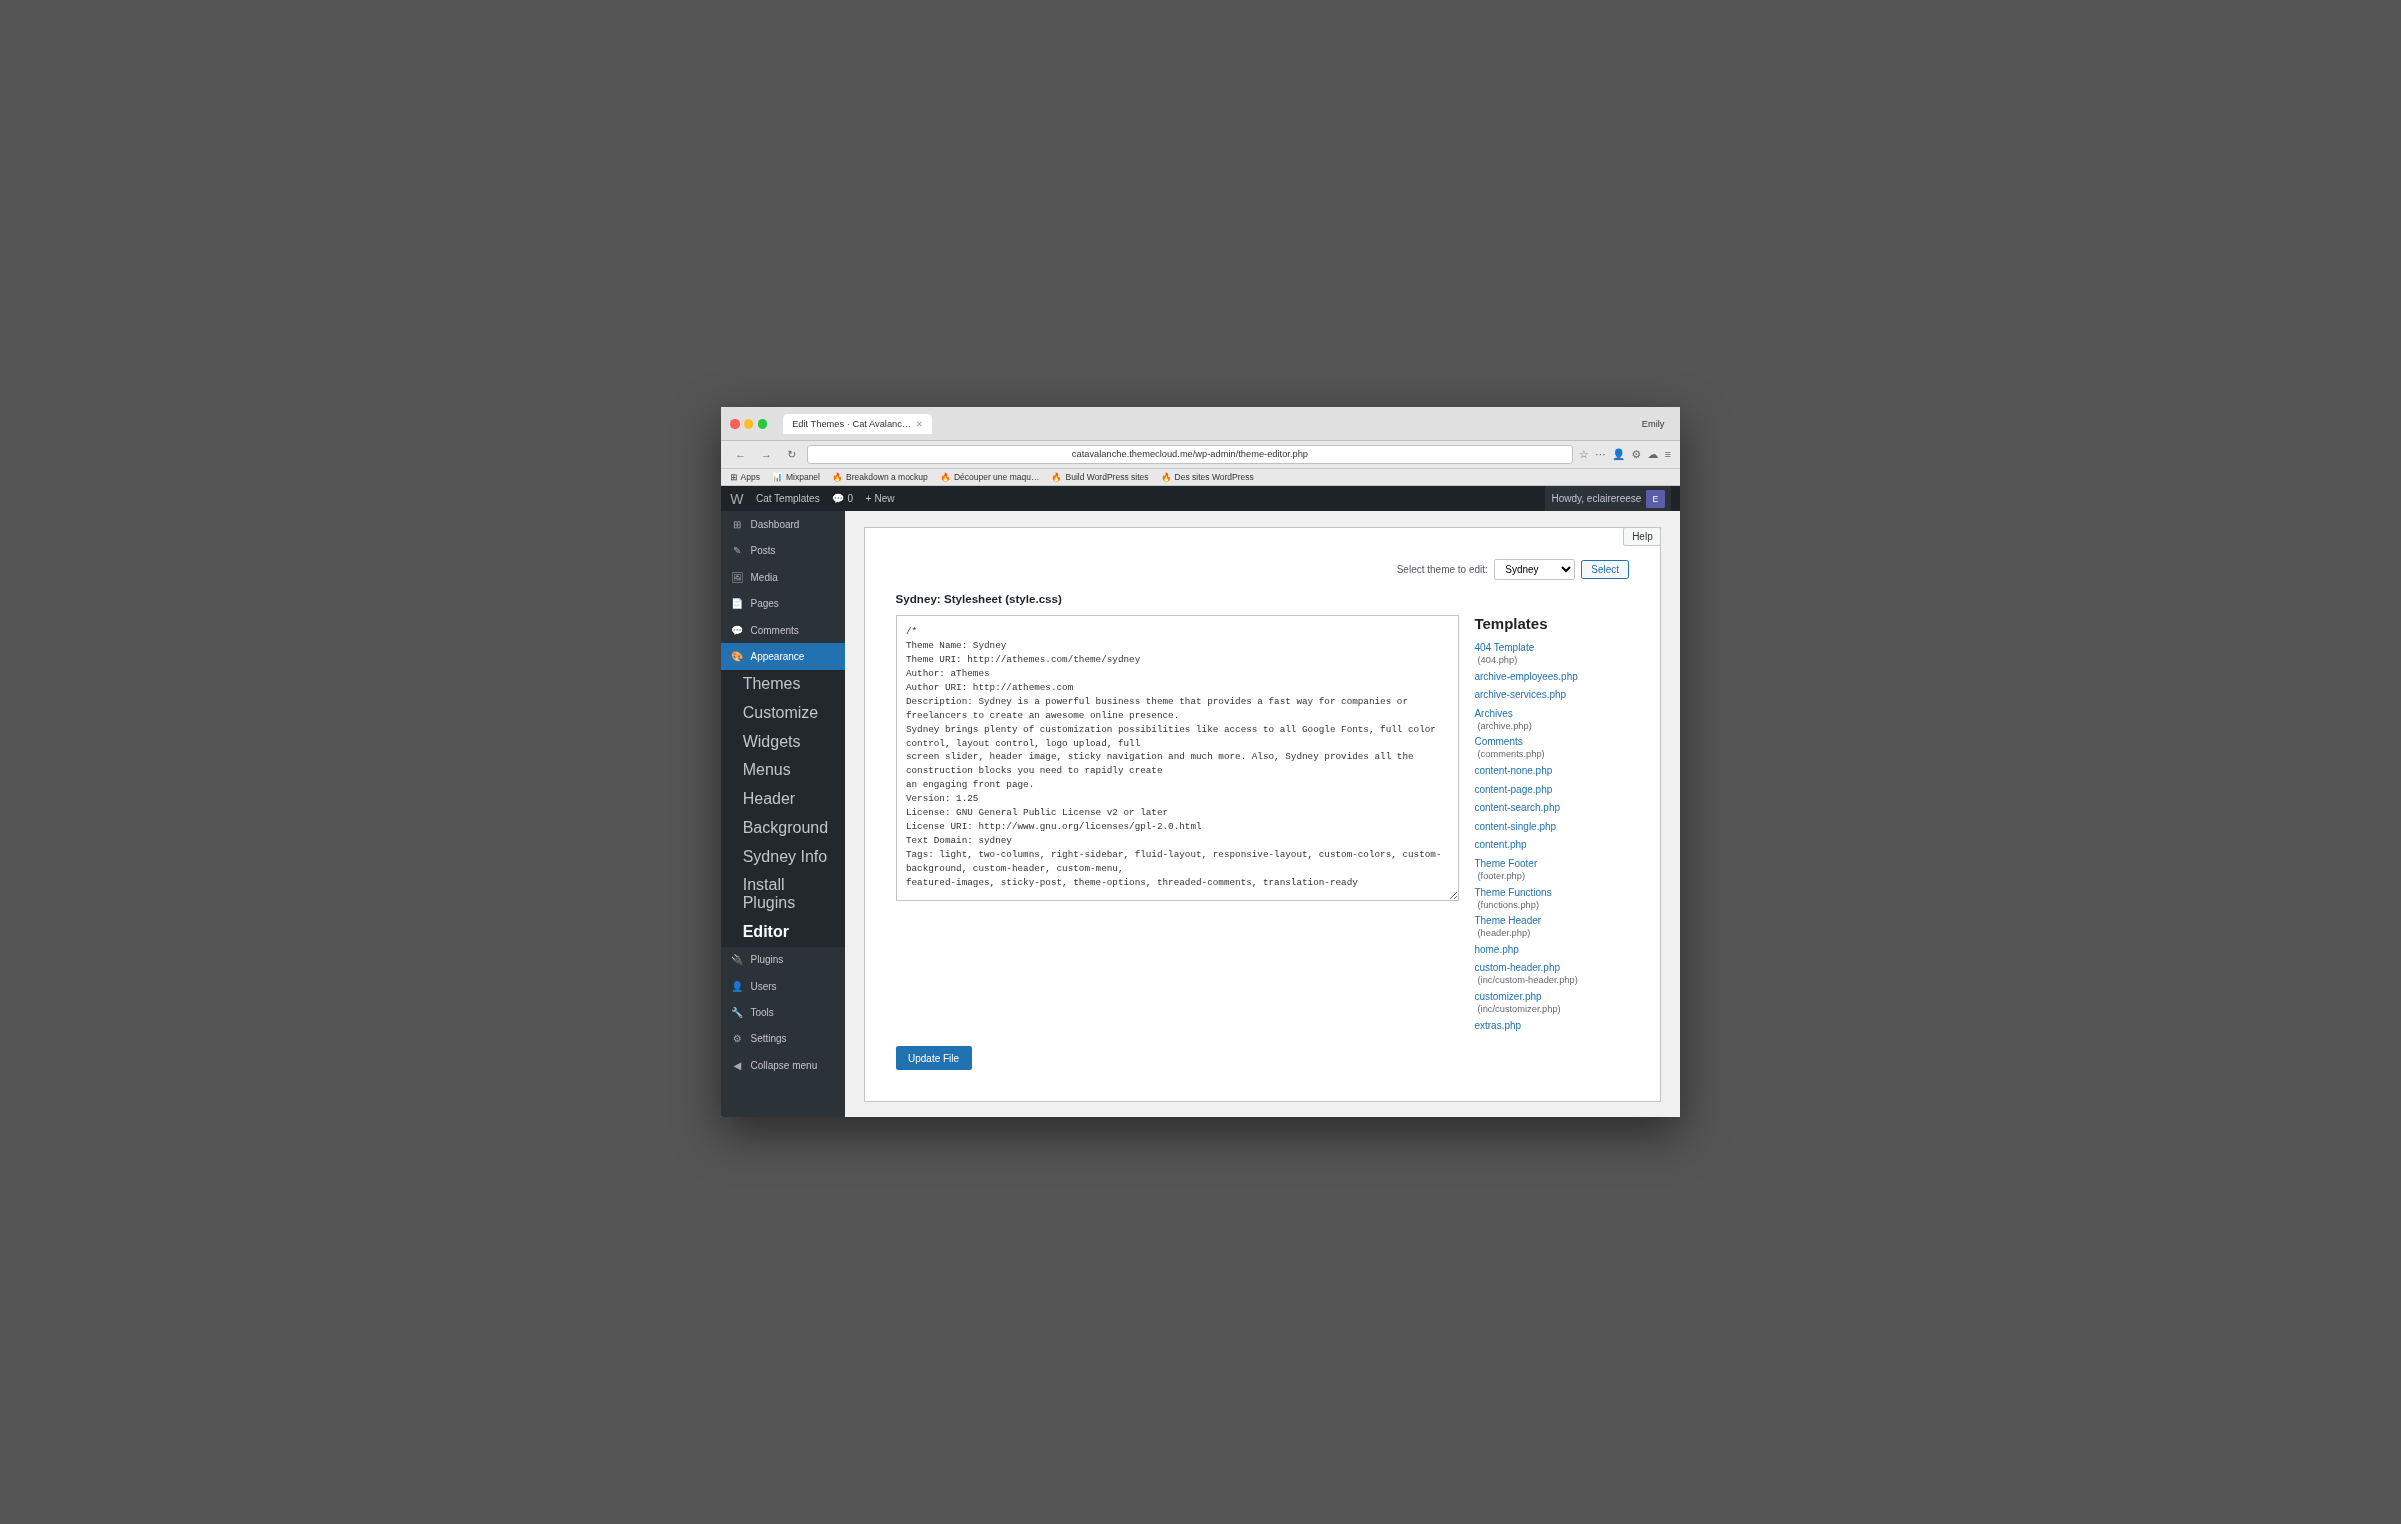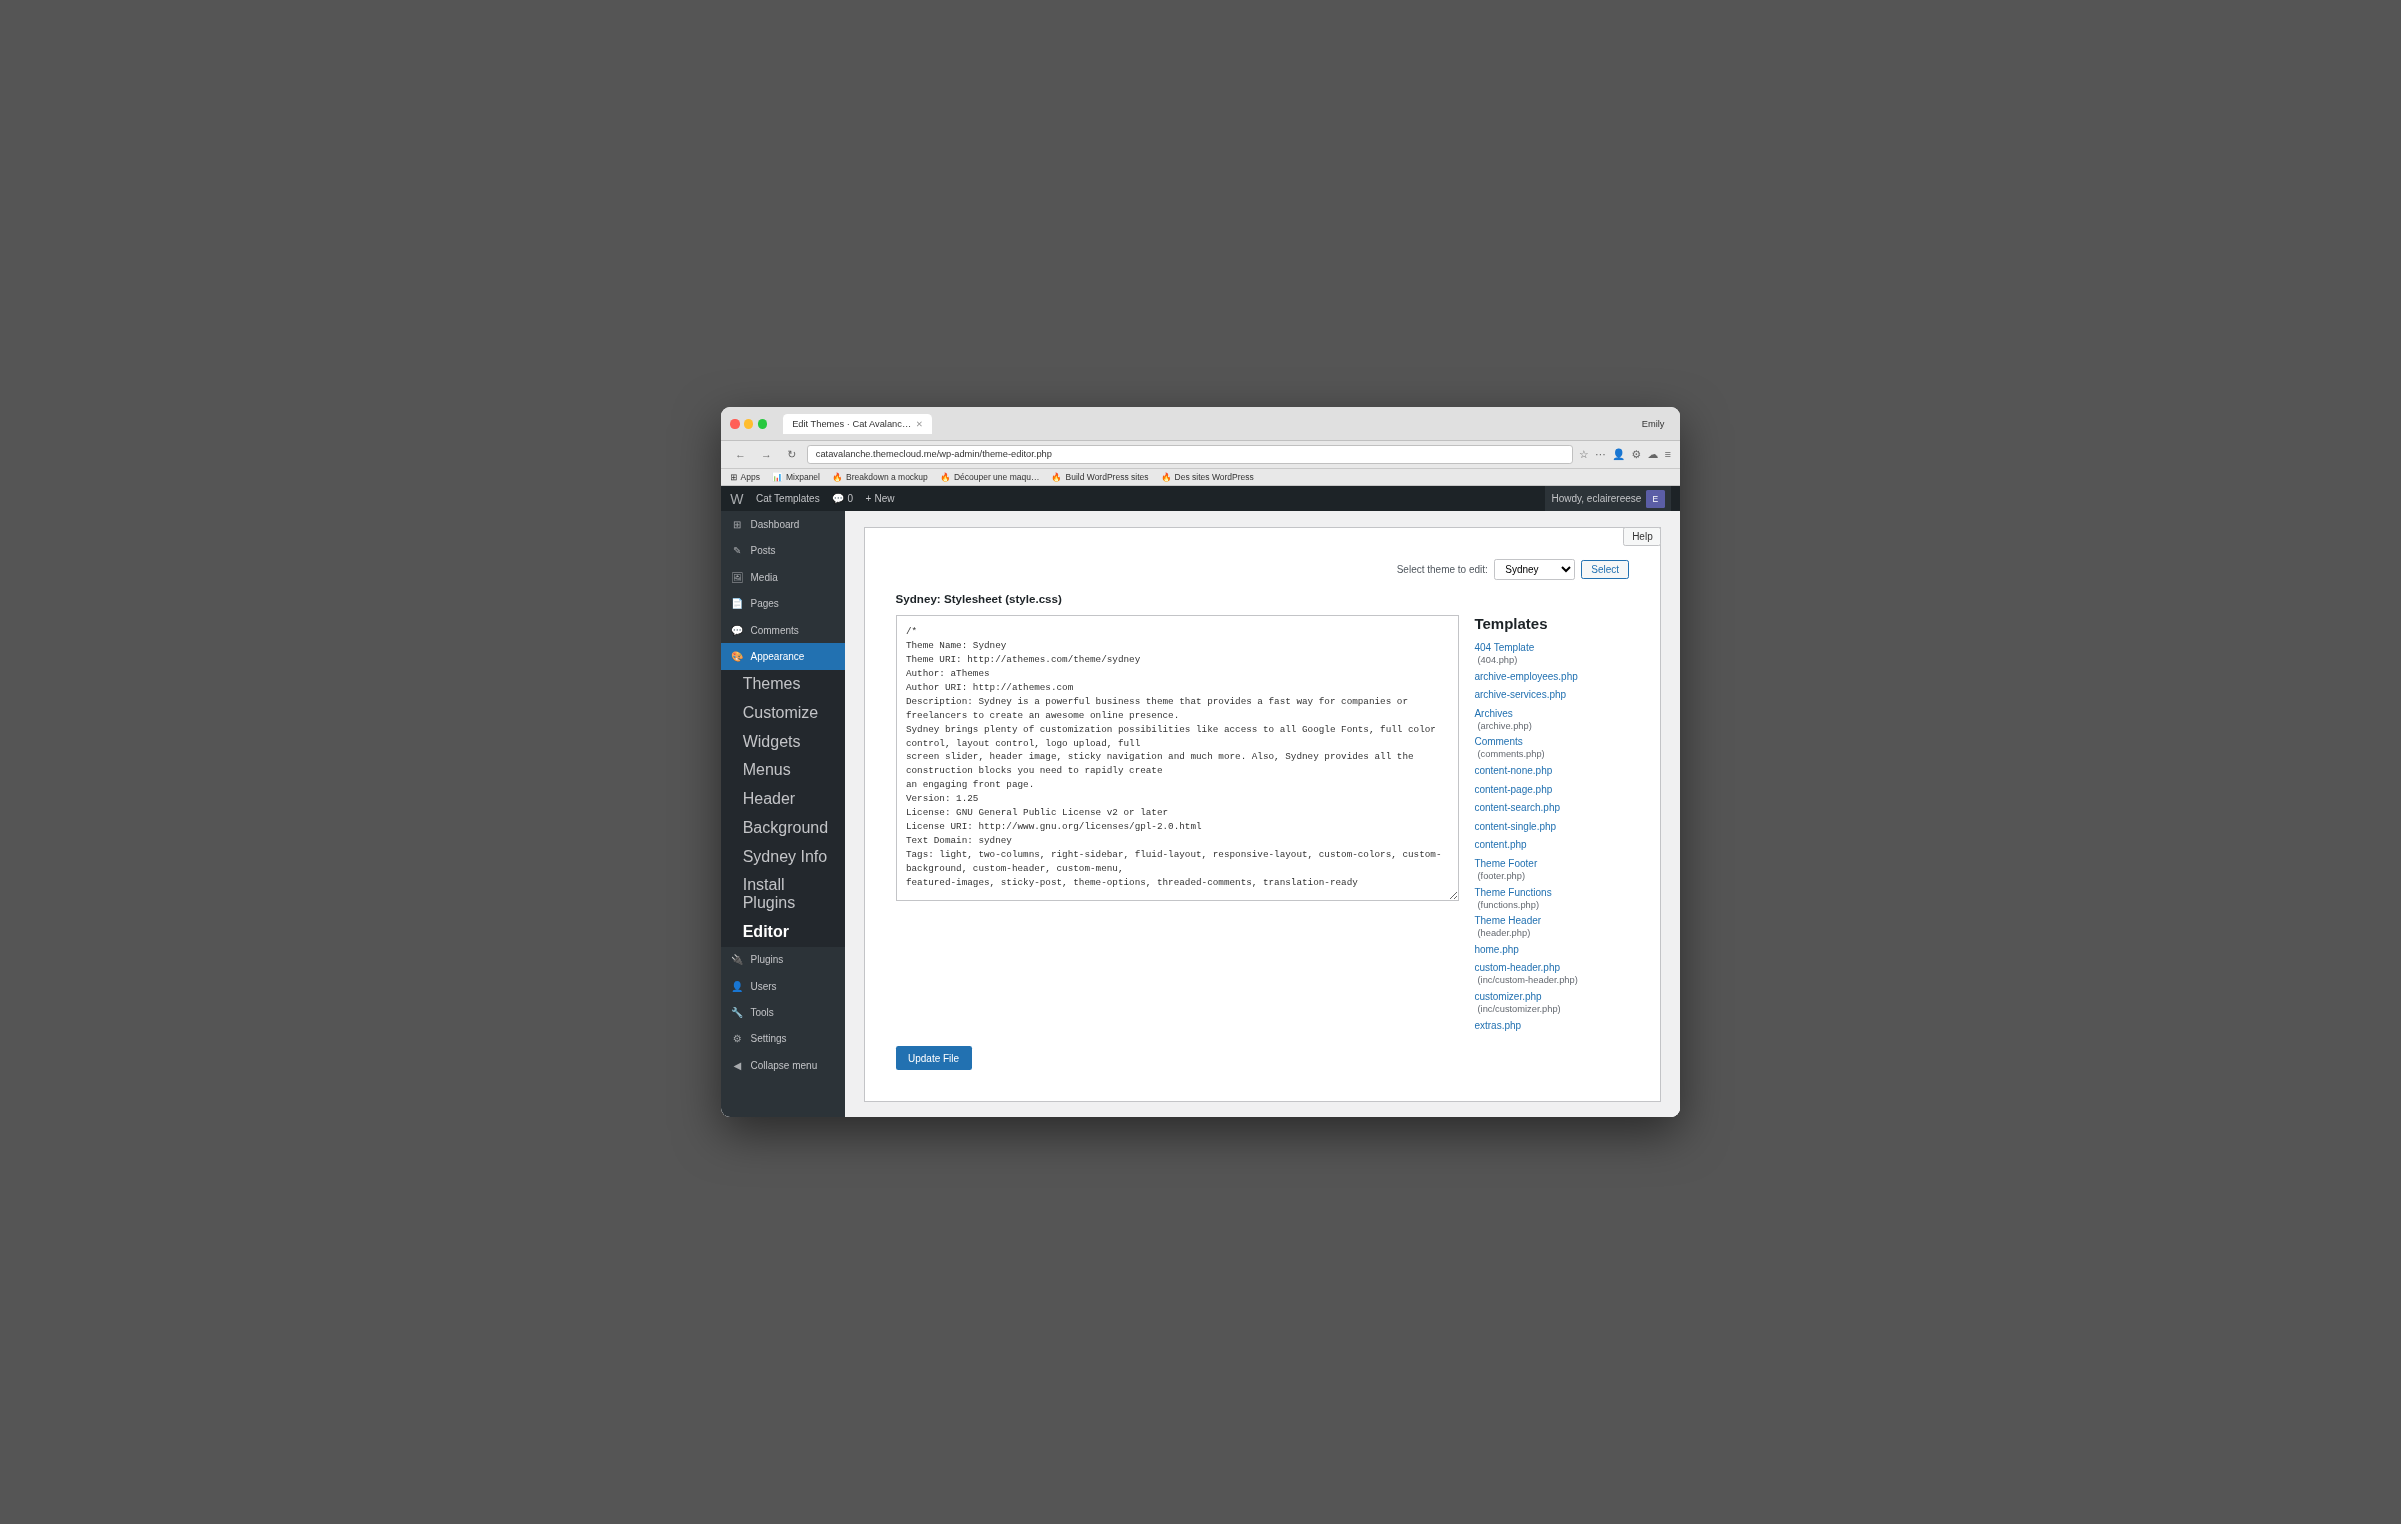--- a/index.html
+++ b/index.html
@@ -1,36 +1,36 @@
 <!DOCTYPE html>
 <html style="font-size:12.4px"><head>
   <meta charset="utf-8">
   <style>
     * { box-sizing: border-box; margin: 0; padding: 0; }
     body { font-family: -apple-system, BlinkMacSystemFont, "Segoe UI", Helvetica, Arial, sans-serif; font-size: 10px; background: #555; display: flex; justify-content: center; align-items: center; min-height: 100vh; }
 
-    .browser-window { width: 959px; background: #f0f0f0; border-radius: 9px; overflow: hidden; box-shadow: 0 15.5px 46px rgba(0,0,0,0.5); }
+    .browser-window { width: 959px; background: #f0f0f0; border-radius: 1px; overflow: hidden; box-shadow: 0 15.5px 46px rgba(0,0,0,0.5); }
 
     
     .browser-titlebar { background: #e0e0e0; padding: 7.7px 9.3px 0; border-bottom: 0.8px solid #c0c0c0; }
     .browser-controls { display: flex; align-items: center; gap: 6.2px; margin-bottom: 6.2px; }
     .traffic-lights { display: flex; gap: 4.6px; }
     .tl { width: 9.3px; height: 9.3px; border-radius: 50%; }
     .tl-red { background: #ff5f57; }
     .tl-yellow { background: #ffbd2e; }
     .tl-green { background: #28c840; }
     .tab-bar { display: flex; align-items: center; gap: 3.1px; margin-left: 9.3px; flex: 1; }
     .browser-tab { background: #fff; border-radius: 4.6px 4.6px 0 0; padding: 4.6px 9.3px; font-size: 9.3px; display: flex; align-items: center; gap: 4.6px; color: #333; min-width: 124px; }
     .browser-tab .tab-close { color: #999; font-size: 8.5px; cursor: pointer; }
     .user-name { margin-left: auto; font-size: 9.3px; color: #333; padding: 3.1px 6.2px; }
 
     .browser-nav { background: #e8e8e8; padding: 4.6px 9.3px; display: flex; align-items: center; gap: 6.2px; border-bottom: 0.8px solid #c8c8c8; }
     .nav-btn { background: none; border: none; cursor: pointer; color: #666; font-size: 10.8px; padding: 1.5px 4.6px; }
     .nav-btn:disabled { color: #bbb; }
-    .address-bar { flex: 1; background: #fff; border: 0.8px solid #c0c0c0; border-radius: 3.1px; padding: 3.1px 7.7px; font-size: 9.3px; color: #333; }
+    .address-bar { flex: 1; background: #fff; border: 0.8px solid #c0c0c0; border-radius: 3.1px; padding: 3.1px 7.7px; font-size: 9.3px; color: #333; text-align: center; }
     .nav-icons { display: flex; gap: 6.2px; color: #666; font-size: 10.8px; }
 
     .bookmarks-bar { background: #e8e8e8; padding: 3.1px 9.3px; display: flex; gap: 12.4px; border-bottom: 0.8px solid #c8c8c8; }
     .bookmark-item { font-size: 8.5px; color: #333; display: flex; align-items: center; gap: 3.1px; cursor: pointer; }
 
     
     .wp-admin { display: flex; flex-direction: column; background: #fff; }
 
     .wp-topbar { background: #1d2327; color: #c3c4c7; padding: 0 9.3px; display: flex; align-items: center; height: 25px; gap: 12.4px; font-size: 10px; }
     .wp-logo { color: #a7aaad; font-size: 14px; }

